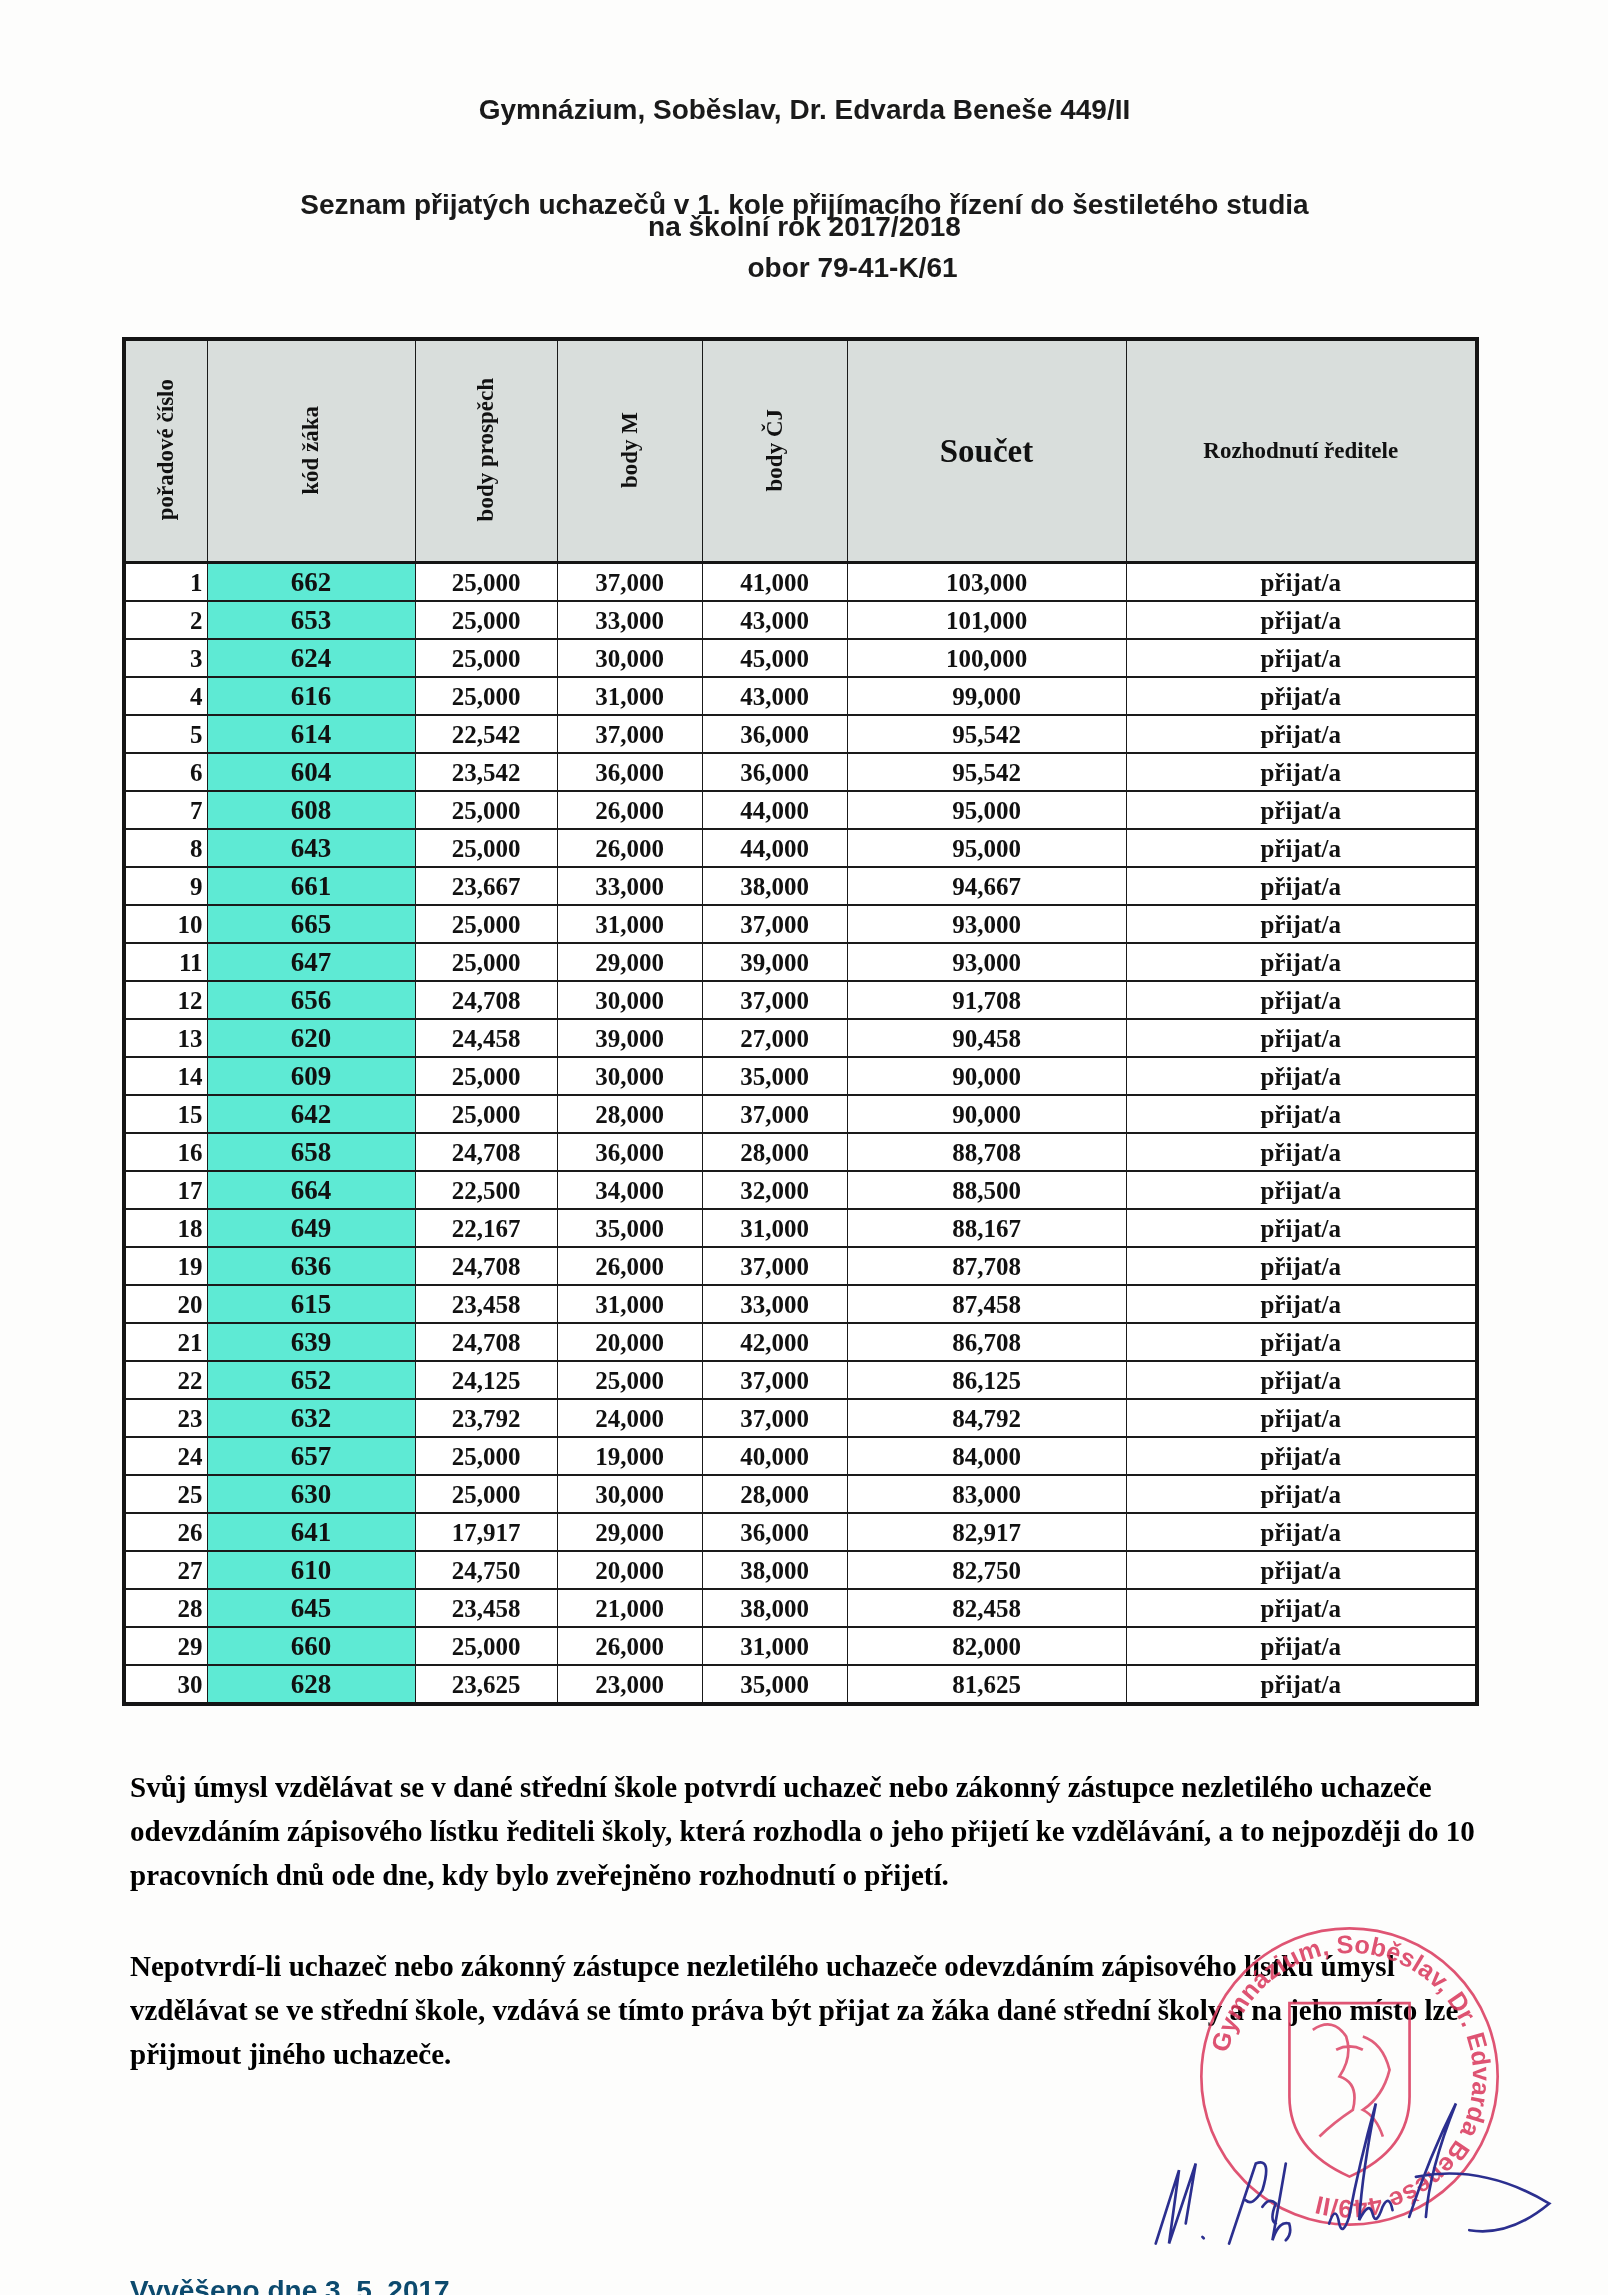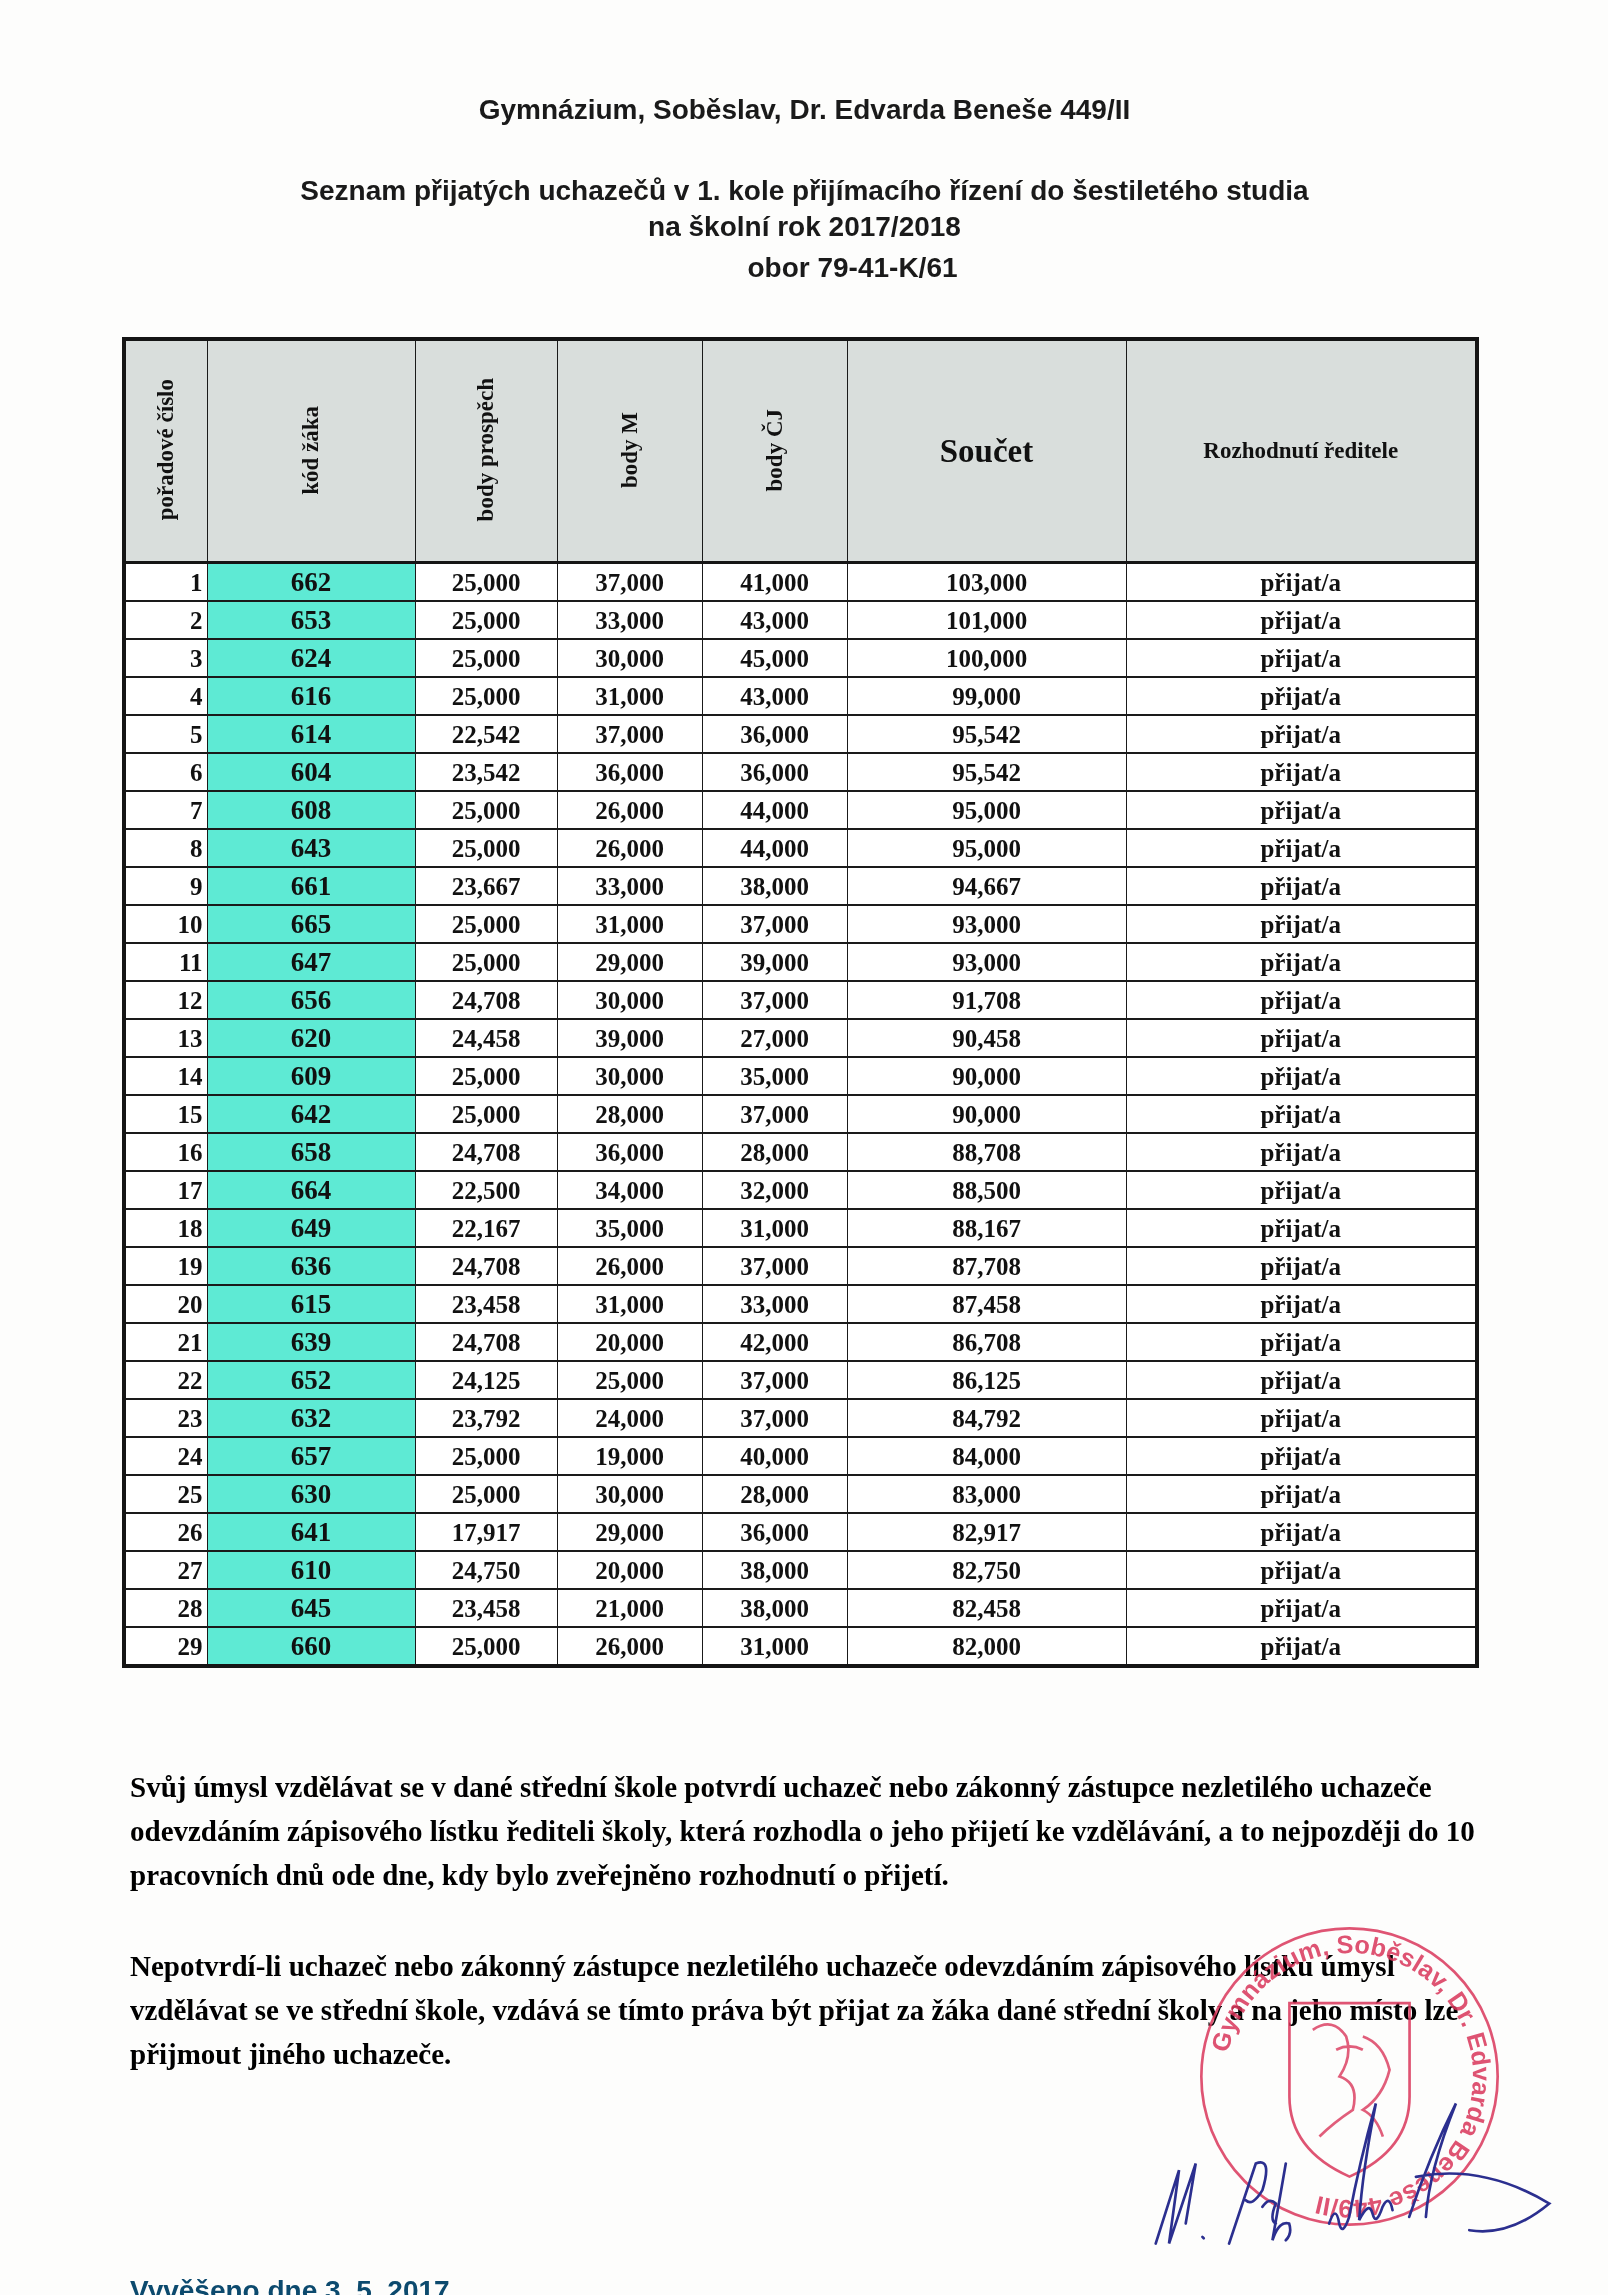--- a/index.html
+++ b/index.html
@@ -6,21 +6,21 @@
   body {
     width: 1609px; height: 2295px; position: relative; overflow: hidden;
     background: #fdfdfc;
     font-family: "Liberation Serif", serif; color: #111;
   }
   .head-line {
     position: absolute; left: 0; width: 1609px; text-align: center;
     font-family: "Liberation Sans", sans-serif; font-weight: bold; color: #1a1a1a;
   }
   #school { top: 94px; font-size: 28px; }
-  #title1 { top: 175px; font-size: 28px; }
+  #title1 { top: 189px; font-size: 28px; }
   #title2 { top: 211px; font-size: 28px; }
   #title3 { top: 252px; font-size: 28px; padding-left: 48px; }
 
   table.results {
     position: absolute; left: 122px; top: 337px;
     border-collapse: collapse; table-layout: fixed;
     width: 1352px;
     border: 4px solid #151515;
   }
   table.results th, table.results td {
@@ -341,20 +341,29 @@
       </tr>
       <tr>
         <td class="num">29</td>
         <td class="code">660</td>
         <td>25,000</td>
         <td>26,000</td>
         <td>31,000</td>
         <td>82,000</td>
         <td class="decision">přijat/a</td>
       </tr>
+      <tr>
+        <td class="num">30</td>
+        <td class="code">628</td>
+        <td>23,625</td>
+        <td>23,000</td>
+        <td>35,000</td>
+        <td>81,625</td>
+        <td class="decision">přijat/a</td>
+      </tr>
     </tbody>
 </table>
 
 <div id="para1" class="para">Svůj úmysl vzdělávat se v dané střední škole potvrdí uchazeč nebo zákonný zástupce nezletilého uchazeče odevzdáním zápisového lístku řediteli školy, která rozhodla o jeho přijetí ke vzdělávání,  a to nejpozději do 10 pracovních dnů ode dne, kdy bylo zveřejněno rozhodnutí o přijetí.</div>
 <div id="para2" class="para">Nepotvrdí-li uchazeč nebo zákonný zástupce nezletilého uchazeče odevzdáním zápisového lístku úmysl vzdělávat se ve střední škole, vzdává se tímto práva být přijat za žáka dané střední školy a na jeho místo lze přijmout jiného uchazeče.</div>
 
 <svg id="stamp" viewBox="0 0 460 460">
   <defs>
     <path id="stampArc" d="M 230,230 m -185,0 a 185,185 0 1,1 370,0 a 185,185 0 1,1 -370,0"></path>
   </defs>

